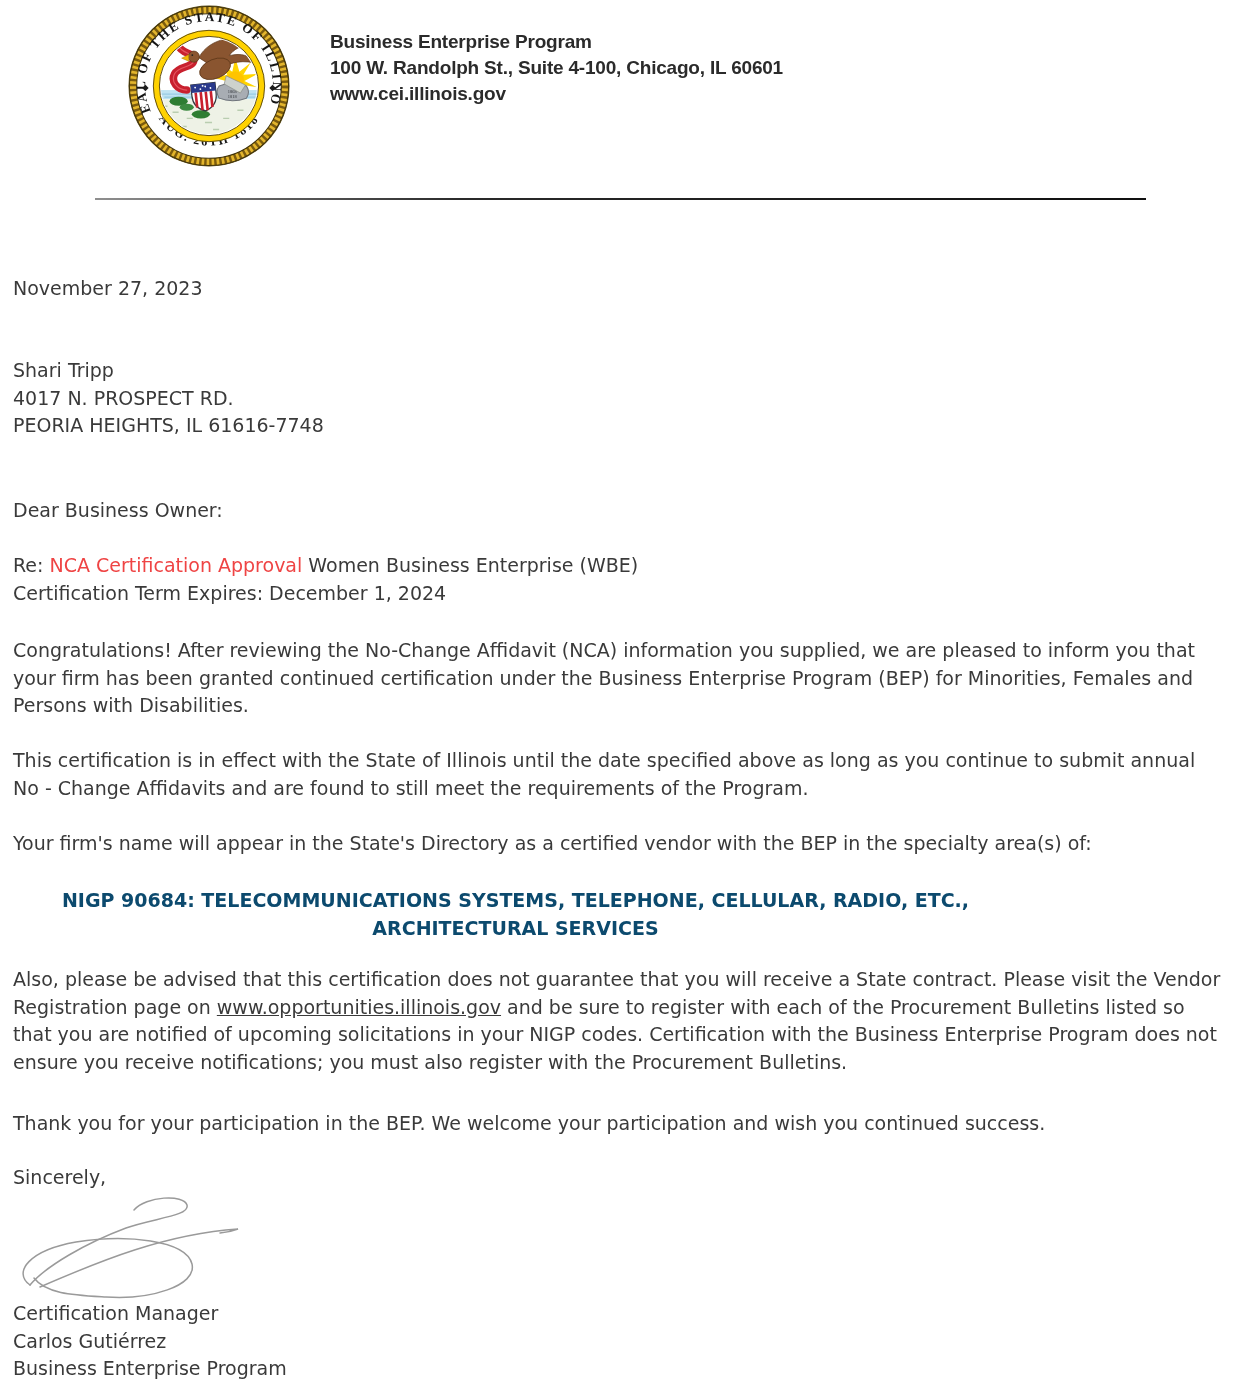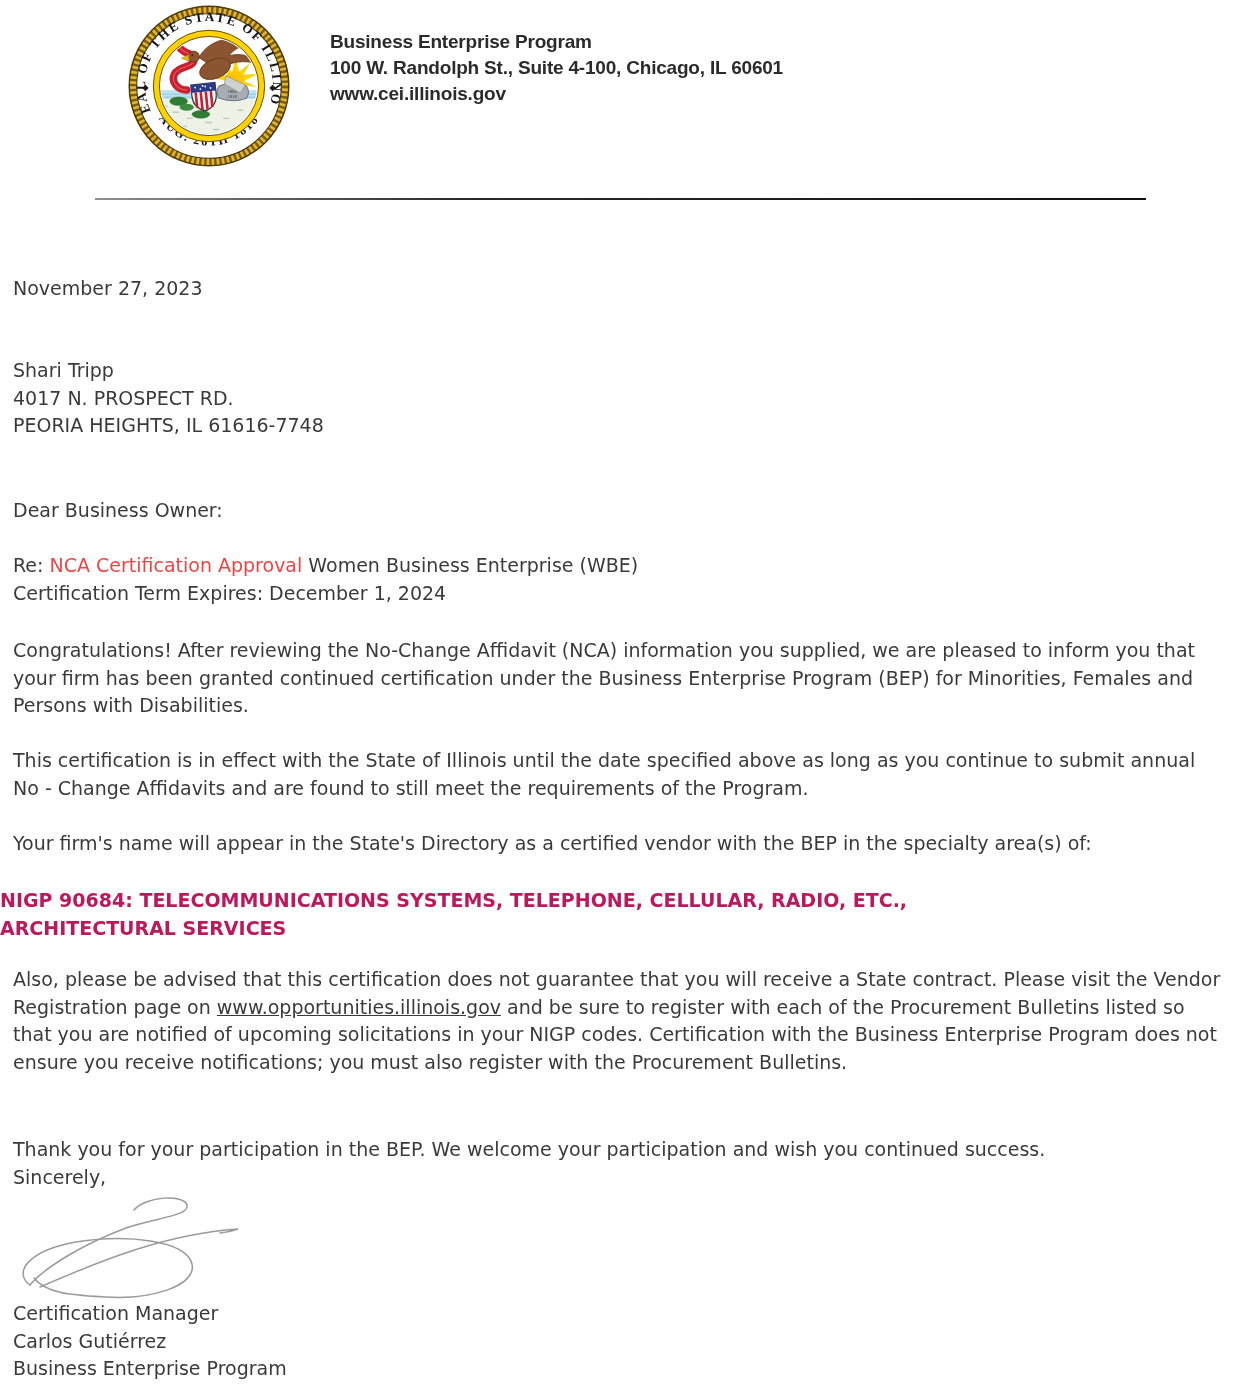--- a/index.html
+++ b/index.html
@@ -13,21 +13,21 @@
     font-family:"Liberation Sans", sans-serif; font-weight:700;
     font-size:19px; line-height:25.8px; color:#2b2b2b; letter-spacing:-0.2px;
   }
   .rule {
     height:2px;
     background:linear-gradient(to right,#8f8f8f,#2a2a2a 35%,#101010 100%);
   }
   .red { color:#ef4444; }
   .link { text-decoration:underline; cursor:pointer; }
   .nigp {
-    left:0; width:1031px; text-align:left; font-weight:700; color:#be185d;
+    left:0; width:1031px; text-align:center; font-weight:700; color:#0c4a6e;
   }
   .block div { white-space:nowrap; }
   .para { width:1208px; }
   .sealtext {
     font-family:"Liberation Serif", serif; font-weight:700; fill:#151515;
     letter-spacing:2px;
   }
   .sig path { fill:none; stroke:#9a9a9a; stroke-width:1.5; stroke-linecap:round; }
 </style>
 </head>
@@ -132,21 +132,21 @@
   <div class="abs para" style="left:13px; top:637px;">Congratulations! After reviewing the No-Change Affidavit (NCA) information you supplied, we are pleased to inform you that your firm has been granted continued certification under the Business Enterprise Program (BEP) for Minorities, Females and Persons with Disabilities.</div>
 
   <div class="abs para" style="left:13px; top:747px;">This certification is in effect with the State of Illinois until the date specified above as long as you continue to submit annual No - Change Affidavits and are found to still meet the requirements of the Program.</div>
 
   <div class="abs para" style="left:13px; top:830px;">Your firm's name will appear in the State's Directory as a certified vendor with the BEP in the specialty area(s) of:</div>
 
   <div class="abs nigp" style="top:887px;">NIGP 90684: TELECOMMUNICATIONS SYSTEMS, TELEPHONE, CELLULAR, RADIO, ETC., ARCHITECTURAL SERVICES</div>
 
   <div class="abs para" style="left:13px; top:966px;"><span>Also, please be advised that this certification does not guarantee that you will receive a State contract. Please visit the Vendor Registration page on </span><span class="link">www.opportunities.illinois.gov</span><span> and be sure to register with each of the Procurement Bulletins listed so that you are notified of upcoming solicitations in your NIGP codes. Certification with the Business Enterprise Program does not ensure you receive notifications; you must also register with the Procurement Bulletins.</span></div>
 
-  <div class="abs para" style="left:13px; top:1110px;margin-top:26px;">Thank you for your participation in the BEP. We welcome your participation and wish you continued success.</div>
+  <div class="abs para" style="left:13px; top:1110px;">Thank you for your participation in the BEP. We welcome your participation and wish you continued success.</div>
 
   <div class="abs" style="left:13px; top:1164px;">Sincerely,</div>
 
   <svg class="abs sig" style="left:6px; top:1188px;" width="235" height="118" viewBox="0 0 235 118">
     <path d="M 128 22 C 140 8, 178 6, 181 17 C 184 28, 148 30, 120 40 C 80 55, 40 78, 24 97"></path>
     <path d="M 24 97 C 6 84, 24 62, 70 54 C 120 46, 180 52, 186 76 C 191 98, 144 112, 100 109 C 68 107, 40 106, 28 90"></path>
     <path d="M 34 99 C 96 72, 160 46, 232 41 C 228 42.5, 221 44.5, 214 45"></path>
   </svg>
 
   <div class="abs block" style="left:13px; top:1300px;">

